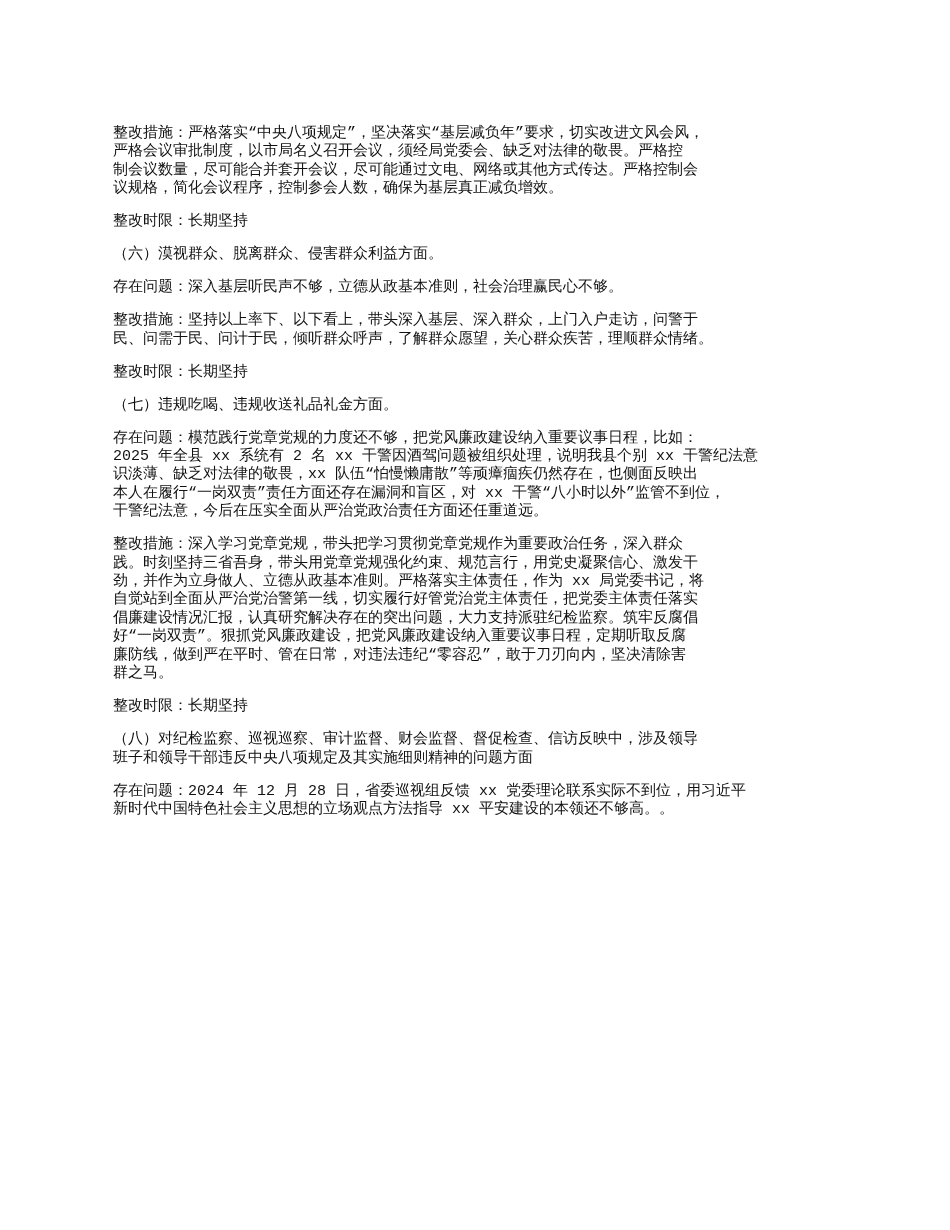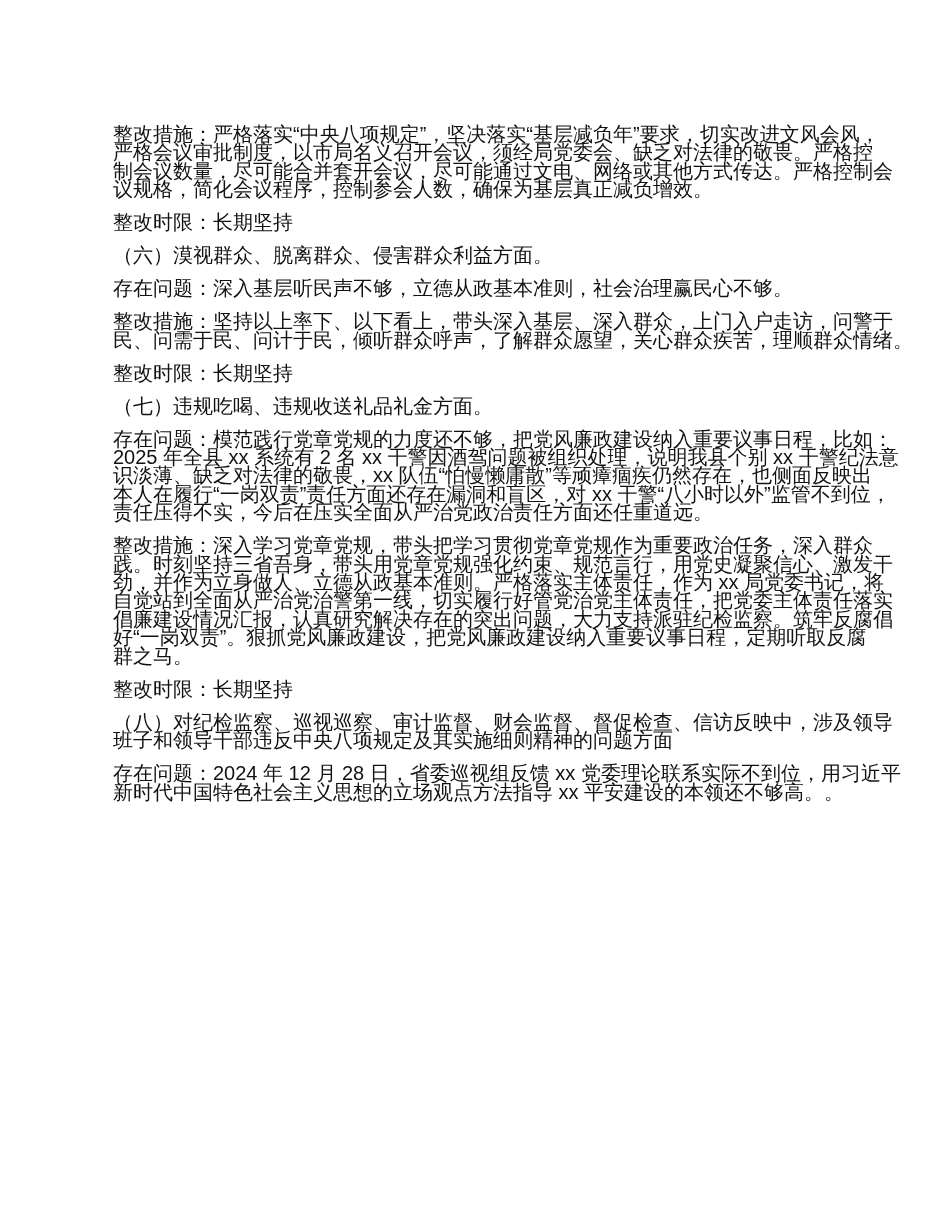--- a/index.html
+++ b/index.html
@@ -11,22 +11,22 @@
       width: 950px;
       height: 1230px;
       position: relative;
       overflow: hidden;
     }
     .page {
       position: absolute;
       left: 113px;
       top: 125px;
       width: 740px;
-      font-family: Liberation Sans, sans-serif;
-      font-size: 20px;
+      font-family: Liberation Mono, monospace;
+      font-size: 15px;
       line-height: 18.4px;
       color: #111111;
     }
     .para {
       margin: 0 0 14.6px 0;
       white-space: nowrap;
     }
     .para .line {
       display: block;
     }
@@ -58,29 +58,30 @@
     <span class="line">整改时限：长期坚持</span>
   </p>
   <p class="para">
     <span class="line">（七）违规吃喝、违规收送礼品礼金方面。</span>
   </p>
   <p class="para">
     <span class="line">存在问题：模范践行党章党规的力度还不够，把党风廉政建设纳入重要议事日程，比如：</span>
     <span class="line">2025 年全县 xx 系统有 2 名 xx 干警因酒驾问题被组织处理，说明我县个别 xx 干警纪法意</span>
     <span class="line">识淡薄、缺乏对法律的敬畏，xx 队伍“怕慢懒庸散”等顽瘴痼疾仍然存在，也侧面反映出</span>
     <span class="line">本人在履行“一岗双责”责任方面还存在漏洞和盲区，对 xx 干警“八小时以外”监管不到位，</span>
-    <span class="line">责任压得不实，今后在压实全面从严治党政治责任方面还任重道远。</span>
+    <span class="line">干警纪法意，今后在压实全面从严治党政治责任方面还任重道远。</span>
   </p>
   <p class="para">
     <span class="line">整改措施：深入学习党章党规，带头把学习贯彻党章党规作为重要政治任务，深入群众</span>
     <span class="line">践。时刻坚持三省吾身，带头用党章党规强化约束、规范言行，用党史凝聚信心、激发干</span>
     <span class="line">劲，并作为立身做人、立德从政基本准则。严格落实主体责任，作为 xx 局党委书记，将</span>
     <span class="line">自觉站到全面从严治党治警第一线，切实履行好管党治党主体责任，把党委主体责任落实</span>
     <span class="line">倡廉建设情况汇报，认真研究解决存在的突出问题，大力支持派驻纪检监察。筑牢反腐倡</span>
     <span class="line">好“一岗双责”。狠抓党风廉政建设，把党风廉政建设纳入重要议事日程，定期听取反腐</span>
+    <span class="line">廉防线，做到严在平时、管在日常，对违法违纪“零容忍”，敢于刀刃向内，坚决清除害</span>
     <span class="line">群之马。</span>
   </p>
   <p class="para">
     <span class="line">整改时限：长期坚持</span>
   </p>
   <p class="para">
     <span class="line">（八）对纪检监察、巡视巡察、审计监督、财会监督、督促检查、信访反映中，涉及领导</span>
     <span class="line">班子和领导干部违反中央八项规定及其实施细则精神的问题方面</span>
   </p>
   <p class="para">

